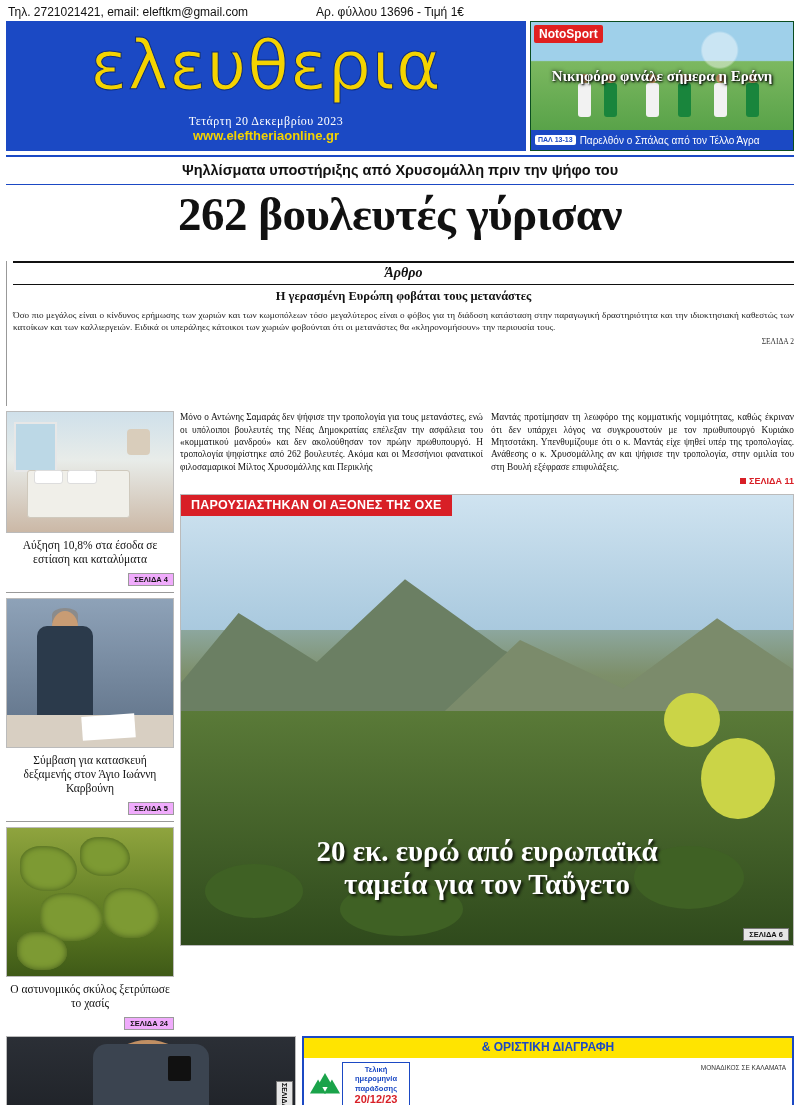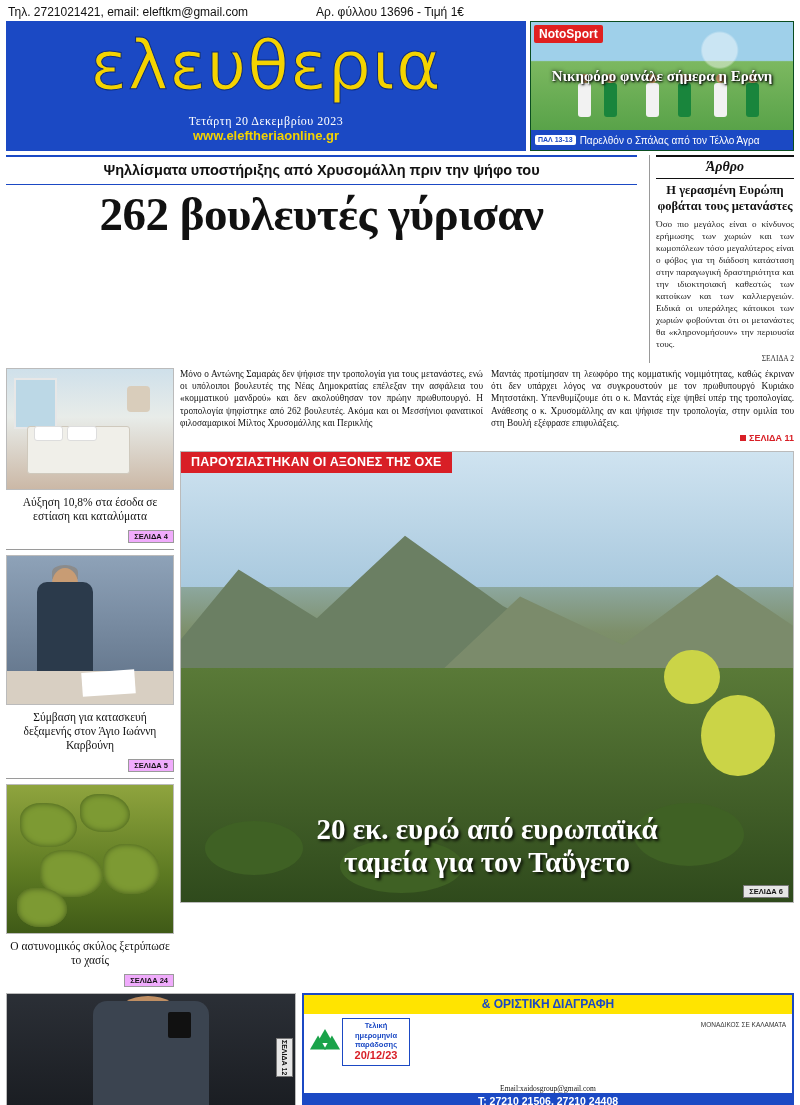--- a/index.html
+++ b/index.html
@@ -83,21 +83,21 @@
     position:absolute; left:0; right:0; bottom:0; height:20px;
     background:#1b49c4; color:#fff; display:flex; align-items:center; gap:4px;
     padding: 0 4px; font-size:10px; font-family:"Liberation Sans", sans-serif;
   }
   .strip-badge {
     background:#ffffff; color:#1b49c4; font-weight:bold; font-size:7px;
     line-height:1.05; padding:1px 3px; text-align:center; border-radius:2px;
   }
 
   
-  .headline-row { display:flex; gap:12px; margin-top:4px; }
+  .headline-row { display:flex; gap:22px; margin-top:4px;flex-direction:column; }
   .headline-main { flex: 1 1 auto; }
   .kicker {
     text-align:center; font-family:"Liberation Sans", sans-serif;
     font-weight:bold; font-size:14.5px; color:#111;
     border-top:2px solid #1b49c4; border-bottom:1px solid #1b49c4;
     padding:5px 2px 6px 2px; margin-bottom:4px;
   }
   .headline {
     text-align:center; font-family:"Liberation Serif", serif;
     font-weight:bold; font-size:47px; line-height:1.07; color:#111;
@@ -170,21 +170,21 @@
   .ph-mountain .hill { position:absolute; left:0; right:0; bottom:0; height:52%; background:linear-gradient(180deg,#5a7a38,#2f4a1c); }
   .ph-mountain .bush { position:absolute; border-radius:50%; background:#3f6124; }
   .ph-mountain .yellow { position:absolute; border-radius:50%; background:#cbd447; }
 
   .redbar {
     position:absolute; left:0; top:0; background:#d81f26; color:#fff;
     font-family:"Liberation Sans", sans-serif; font-weight:bold; font-size:12.5px;
     padding:3px 10px 4px; letter-spacing:0.2px;
   }
   .overlay-title {
-    position:absolute; left:0; right:0; bottom:22px; text-align:center;
+    position:absolute; left:0; right:0; bottom:44px; text-align:center;
     color:#fff; font-weight:bold; font-size:29px; line-height:1.14;
     text-shadow: 2px 2px 3px rgba(0,0,0,.85);
     padding: 0 20px;
   }
   .tag-in-photo {
     position:absolute; right:4px; bottom:4px;
     background:#e6e6e6; border:1px solid #777; font-family:"Liberation Sans", sans-serif;
     font-size:7.5px; font-weight:bold; padding:1px 5px;
   }
 

